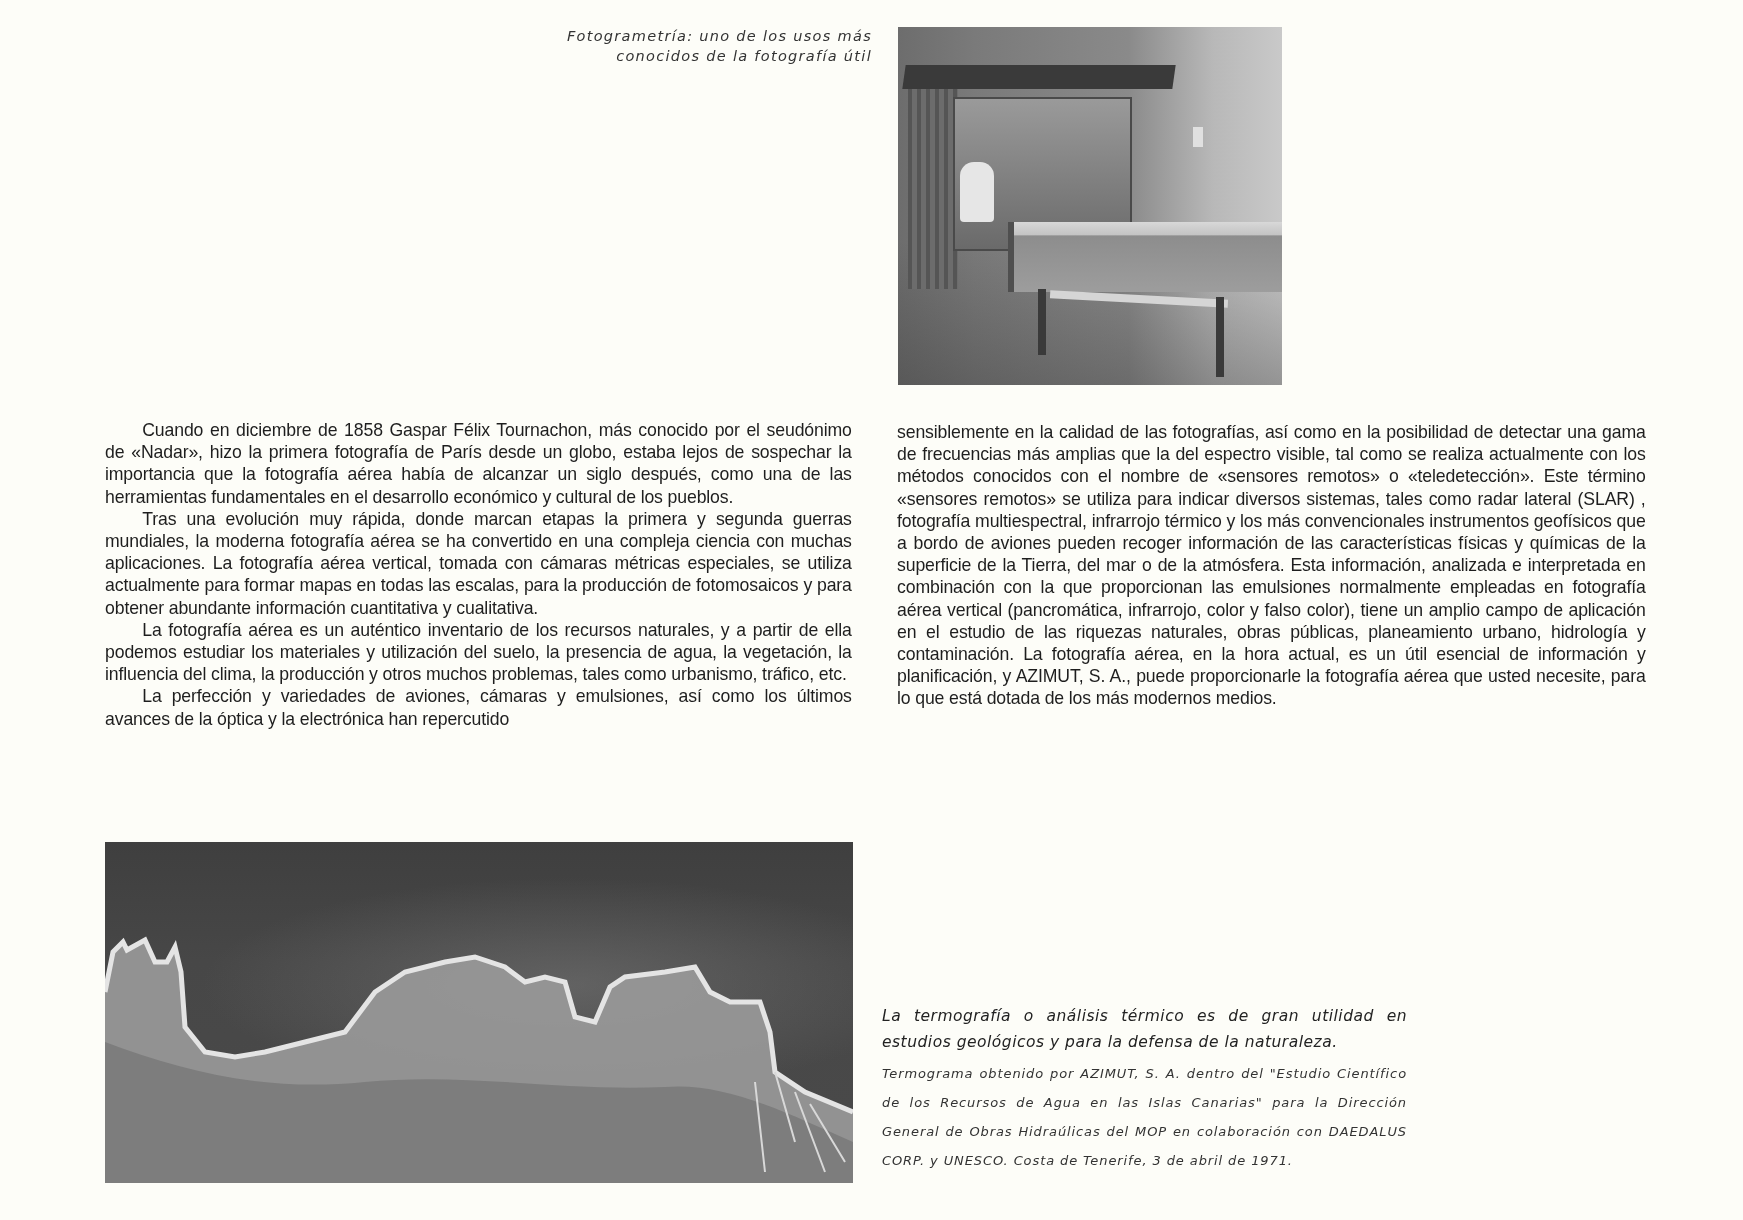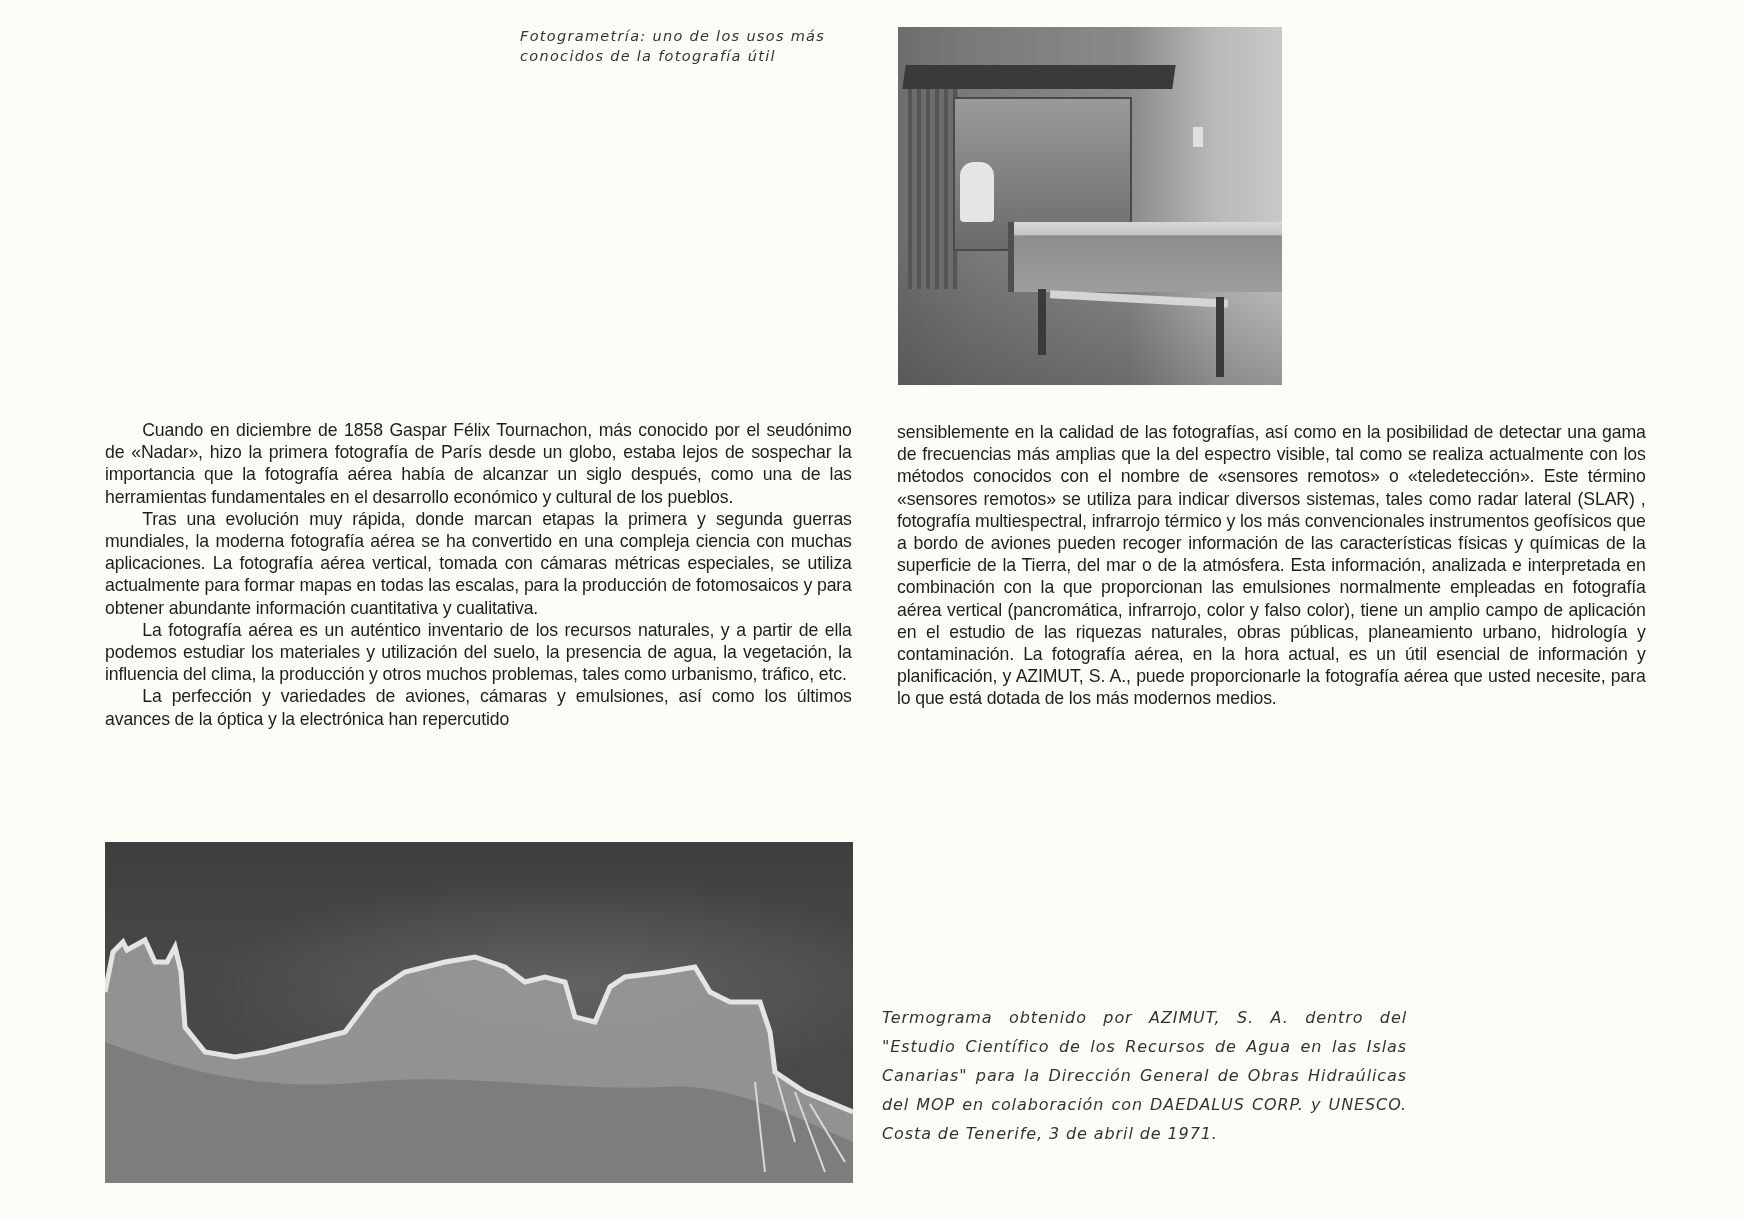--- a/index.html
+++ b/index.html
@@ -12,20 +12,21 @@
       background: #fdfdf8;
       position: relative;
       overflow: hidden;
       color: #1c1c1c;
     }
     .caption-top {
       position: absolute;
       left: 520px;
       top: 26px;
       width: 352px;
+      text-align: right;
       font-family: "DejaVu Sans", sans-serif;
       font-style: italic;
       font-size: 14.5px;
       line-height: 20px;
       letter-spacing: 1.3px;
       color: #333;
     }
     .photo {
       position: absolute;
       overflow: hidden;
@@ -127,21 +128,21 @@
       text-align: justify;
     }
     .caption-bottom .lead {
       font-size: 15.5px;
       line-height: 26px;
       margin: 0 0 4px 0;
       letter-spacing: 0.5px;
       color: #222;
     }
     .caption-bottom .detail {
-      font-size: 16px;
+      font-size: 13px;
       line-height: 29px;
       margin: 0;
       letter-spacing: 0.9px;
       color: #333;
     }
   </style>
 </head>
 <body>
 
 <div class="caption-top">
@@ -176,14 +177,15 @@
 <div class="photo photo-aerial" role="img" aria-label="Termograma de la costa de Tenerife">
   <svg width="748" height="341" viewBox="0 0 748 341">
     <path d="M0,150 L8,110 L18,100 L22,108 L40,98 L50,120 L62,120 L70,105 L76,130 L80,185 L100,210 L130,215 L160,210 L200,200 L240,190 L270,150 L300,130 L340,120 L370,115 L400,125 L420,140 L440,135 L460,140 L470,175 L490,180 L505,145 L520,135 L560,130 L590,125 L605,150 L625,160 L655,160 L665,190 L670,230 L700,250 L748,270 L748,341 L0,341 Z" fill="#9a9a9a" opacity="0.9"></path>
     <path d="M0,150 L8,110 L18,100 L22,108 L40,98 L50,120 L62,120 L70,105 L76,130 L80,185 L100,210 L130,215 L160,210 L200,200 L240,190 L270,150 L300,130 L340,120 L370,115 L400,125 L420,140 L440,135 L460,140 L470,175 L490,180 L505,145 L520,135 L560,130 L590,125 L605,150 L625,160 L655,160 L665,190 L670,230 L700,250 L748,270" fill="none" stroke="#e4e4e4" stroke-width="5"></path>
     <path d="M0,200 C80,230 160,250 260,240 C360,230 460,250 560,245 C620,240 680,270 748,300 L748,341 L0,341 Z" fill="#6c6c6c" opacity="0.55"></path>
     <path d="M670,230 L690,300 M690,250 L720,330 M705,262 L740,320 M650,240 L660,330" stroke="#d8d8d8" stroke-width="2" fill="none"></path>
   </svg>
 </div>
 
 <div class="caption-bottom">
+  <p class="lead">La termografía o análisis térmico es de gran utilidad en estudios geológicos y para la defensa de la naturaleza.</p>
   <p class="detail">Termograma obtenido por AZIMUT, S. A. dentro del "Estudio Científico de los Recursos de Agua en las Islas Canarias" para la Dirección General de Obras Hidraúlicas del MOP en colaboración con DAEDALUS CORP. y UNESCO. Costa de Tenerife, 3 de abril de 1971.</p>
 </div>
 
 </body></html>

